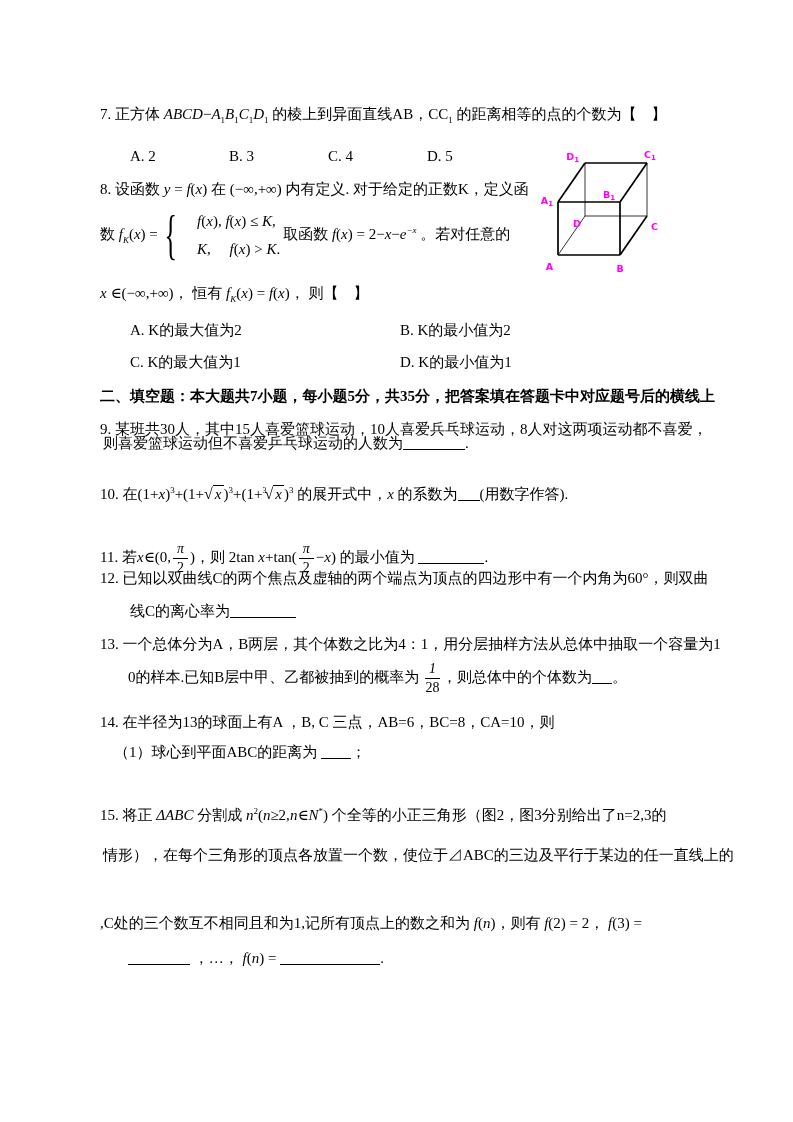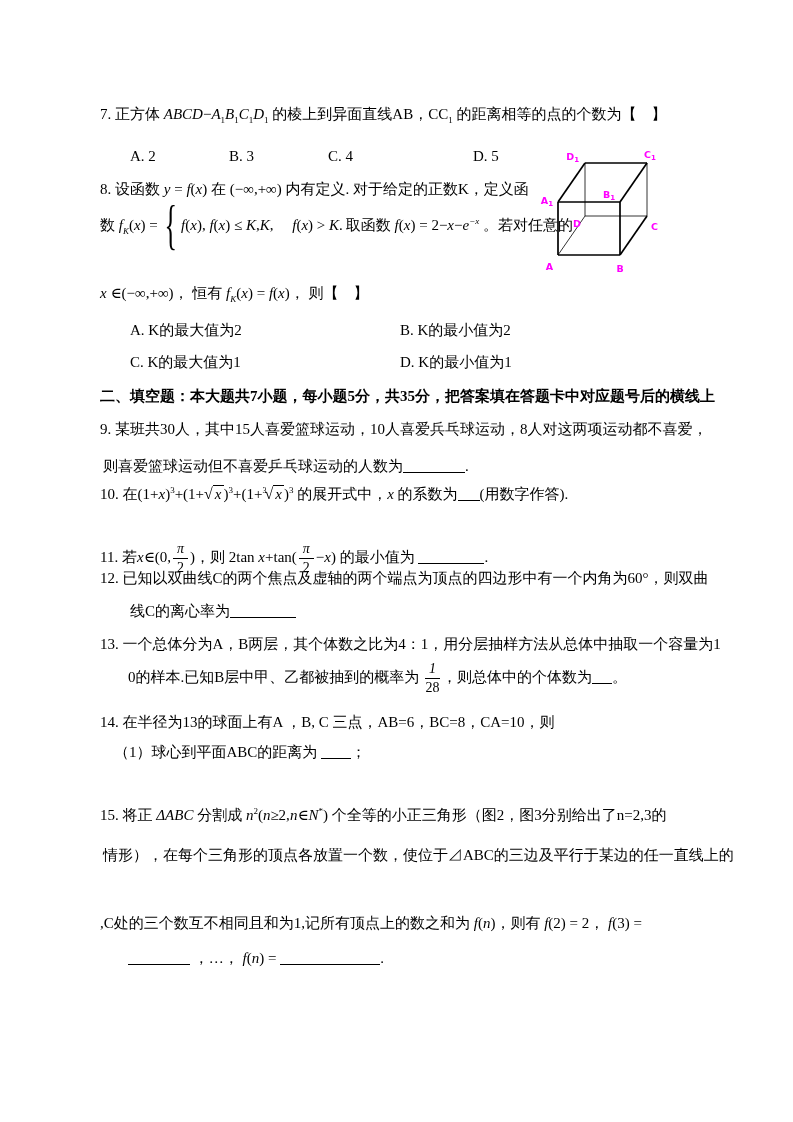--- a/index.html
+++ b/index.html
@@ -29,30 +29,30 @@
   
   .rad  { display:inline-block; white-space:nowrap; }
   .ridx { font-size:8px; vertical-align:6px; margin-right:-2px; }
   .rsign{ font-size:16px; }
   .rcand{ border-top:1px solid #000; font-style:italic; padding:0 2px; }
 
   
   .cases { display:inline-flex; align-items:center; vertical-align:middle; margin:0 3px; }
   .cbrace{ display:inline-block; font-size:26px; transform:scaleY(2.15);
            transform-origin:center; margin-right:4px; font-weight:400; }
-  .crows { display:inline-flex; flex-direction:row; }
+  .crows { display:inline-flex; flex-direction:column;margin-left:16px; }
   .crow  { line-height:1.85; }
 
   
   .blank { display:inline-block; border-bottom:1.2px solid #000; height:14px; vertical-align:-2px; }
   .spacer{ display:inline-block; height:1px; }
 
   .optrow { display:flex; }
   .optrow.cols4 > span { width:99px; }
-  .optrow.cols4 > span:last-child { width:auto;margin-left:46px; }
+  .optrow.cols4 > span:last-child { width:auto; }
   .optrow.cols2 > span:first-child { width:270px; }
 
   .footer { position:absolute; left:0; right:0; text-align:center; font-size:12.5px; }
 
   svg text { font-family:"DejaVu Sans","Liberation Sans",sans-serif;
              font-size:9.5px; font-weight:bold; }
   svg .vsub { font-size:7px; }
 </style>
 </head>
 <body>
@@ -110,21 +110,21 @@
     <span>B. K的最小值为2</span>
   </div>
   <div class="line optrow cols2" style="top:352px;left:130px">
     <span>C. K的最大值为1</span>
     <span>D. K的最小值为1</span>
   </div>
 
   <div class="line bold" style="top:386px;left:100px">二、填空题：本大题共7小题，每小题5分，共35分，把答案填在答题卡中对应题号后的横线上</div>
 
   <div class="line" style="top:419px;left:100px">9. 某班共30人，其中15人喜爱篮球运动，10人喜爱兵乓球运动，8人对这两项运动都不喜爱，</div>
-  <div class="line" style="top:456px;left:103px">则喜爱篮球运动但不喜爱乒乓球运动的人数为<span class="blank" style="width: 62px;"></span>.</div>
+  <div class="line" style="top:433px;left:103px">则喜爱篮球运动但不喜爱乒乓球运动的人数为<span class="blank" style="width: 62px;"></span>.</div>
 
   <div class="line" style="top:483px;left:100px">10. 在(1+<span class="it">x</span>)<sup>3</sup>+(1+<span class="rad"><span class="rsign">√</span><span class="rcand">x</span></span>)<sup>3</sup>+(1+<span class="rad"><sup class="ridx">3</sup><span class="rsign">√</span><span class="rcand">x</span></span>)<sup>3</sup> 的展开式中，<span class="it">x</span> 的系数为<span class="blank" style="width: 22px;"></span>(用数字作答).</div>
 
   <div class="line" style="top:541px;left:100px">11. 若<span class="it">x</span>∈(0,<span class="frac">
         <span class="fnum">π</span>
         <span class="fden">2</span>
       </span>)，则 2tan <span class="it">x</span>+tan(<span class="frac">
         <span class="fnum">π</span>
         <span class="fden">2</span>
       </span>−<span class="it">x</span>) 的最小值为 <span class="blank" style="width: 66px;"></span>.</div>

